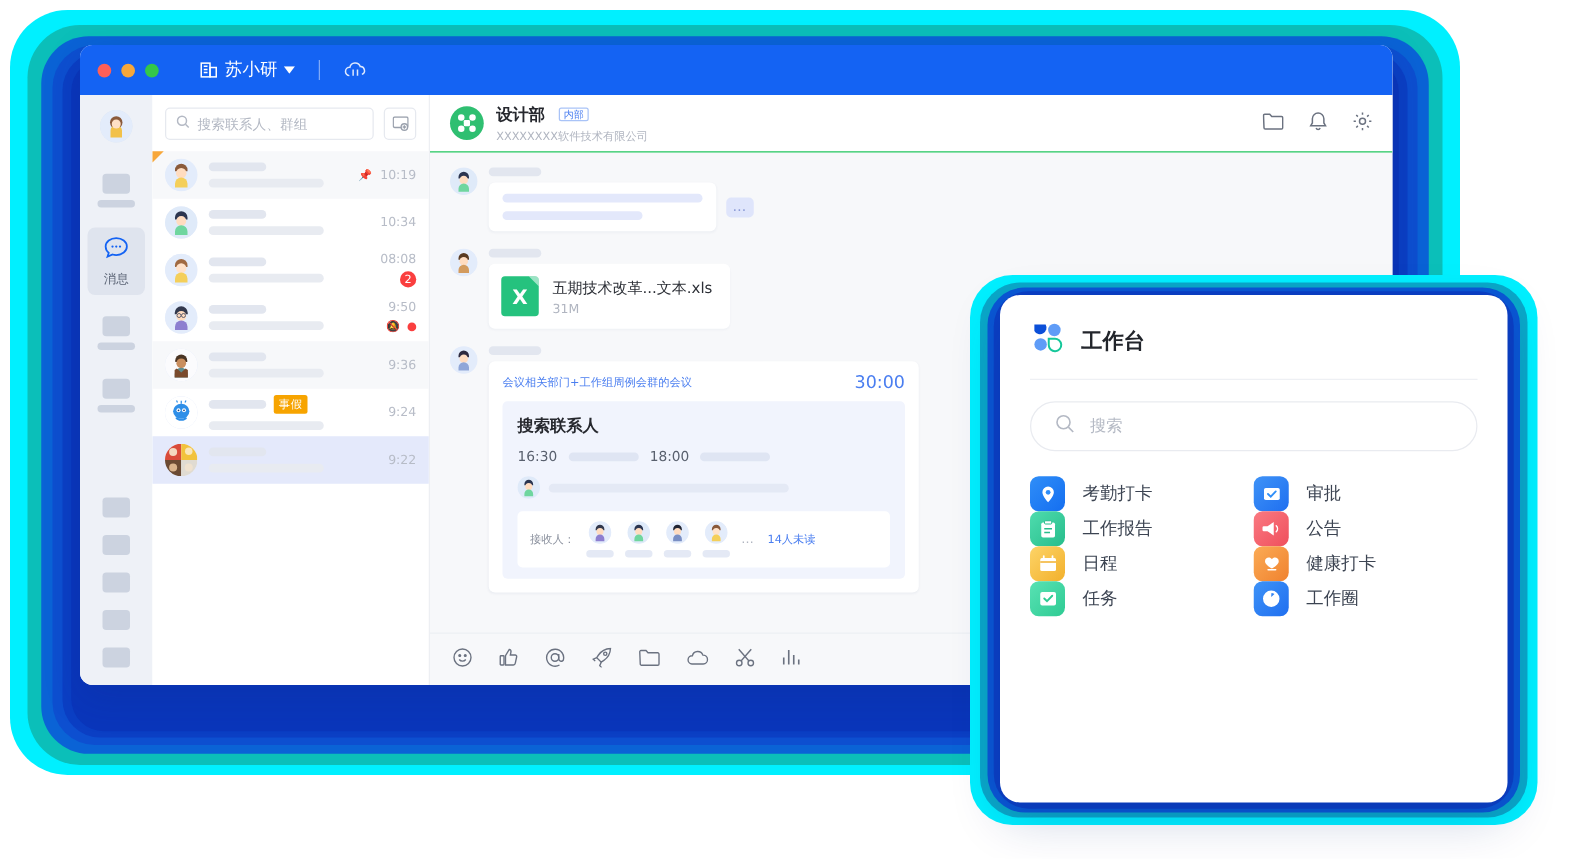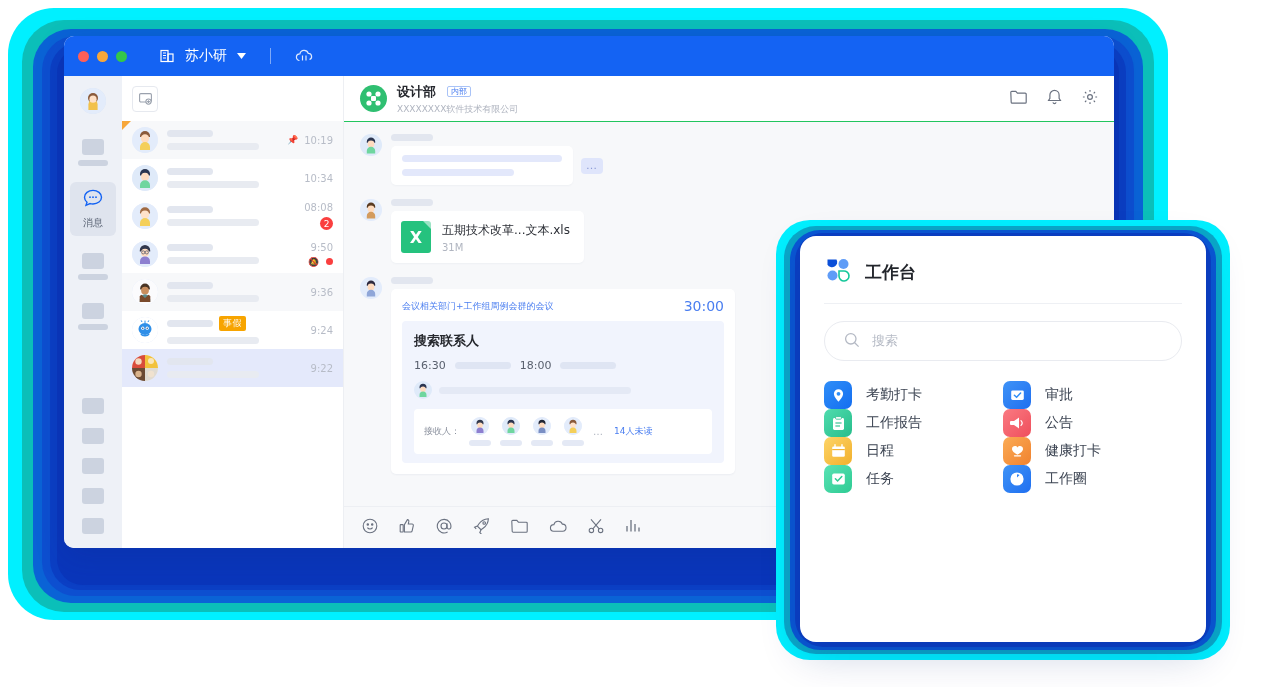--- a/index.html
+++ b/index.html
@@ -20,21 +20,21 @@
   
   .window {
     position:absolute; left:64px; top:36px; width:1050px; height:512px;
     background:#ffffff; border-radius:10px; overflow:hidden;
     box-shadow:0 10px 30px rgba(10,40,120,.18);
   }
   .titlebar { height:40px; background:#1463f3; display:flex; align-items:center; padding:0 14px; }
   .dots { display:flex; gap:8px; align-items:center; }
   .dot { width:11px; height:11px; border-radius:50%; }
   .d-red{background:#ff5f57;} .d-amber{background:#f7a73a;} .d-green{background:#34c749;}
-  .tb-org { display:flex; align-items:center; gap:10px; margin-left:32px; color:#fff; font-size:14px; }
+  .tb-org { display:flex; align-items:center; gap:5px; margin-left:32px; color:#fff; font-size:14px; }
   .tb-org svg { display:block; }
   .tb-sep { width:1px; height:16px; background:rgba(255,255,255,.45); margin:0 14px; }
 
   .body-row { display:flex; height:472px; }
 
   
   .rail { width:58px; background:#eef1f7; padding-top:12px; display:flex; flex-direction:column; align-items:center; }
   .rail-avatar { width:26px; height:26px; border-radius:50%; background:#dce6f5; margin-bottom:18px; position:relative; overflow:hidden;}
   .rail-item { width:46px; padding:7px 0 6px; border-radius:6px; display:flex; flex-direction:column; align-items:center; gap:5px; margin-bottom:10px; }
   .rail-item.active { background:#dfe4ee; }
@@ -216,20 +216,29 @@
           <div class="ph-sq"></div>
           <div class="ph-sq"></div>
           <div class="ph-sq"></div>
           <div class="ph-sq"></div>
           <div class="ph-sq"></div>
         </div>
       </div>
 
       <div class="chatlist">
         <div class="search-row">
+          <div class="search-box">
+            <span>
+              <svg width="11" height="11" viewBox="0 0 11 11" fill="none" stroke="#b4b9c4" stroke-width="1.2">
+                  <circle cx="4.6" cy="4.6" r="3.6"></circle>
+                  <line x1="7.4" y1="7.4" x2="10" y2="10"></line>
+                </svg>
+            </span>
+            <span>搜索联系人、群组</span>
+          </div>
           <div class="newchat">
             <svg width="13" height="12" viewBox="0 0 13 12" fill="none" stroke="#9aa1ad" stroke-width="1.1">
                 <rect x=".6" y=".6" width="11.8" height="8.4" rx="1.2"></rect>
                 <circle cx="9.5" cy="8.6" r="2.6" fill="#fff"></circle>
                 <line x1="9.5" y1="7.2" x2="9.5" y2="10"></line>
                 <line x1="8.1" y1="8.6" x2="10.9" y2="8.6"></line>
               </svg>
           </div>
         </div>
 

